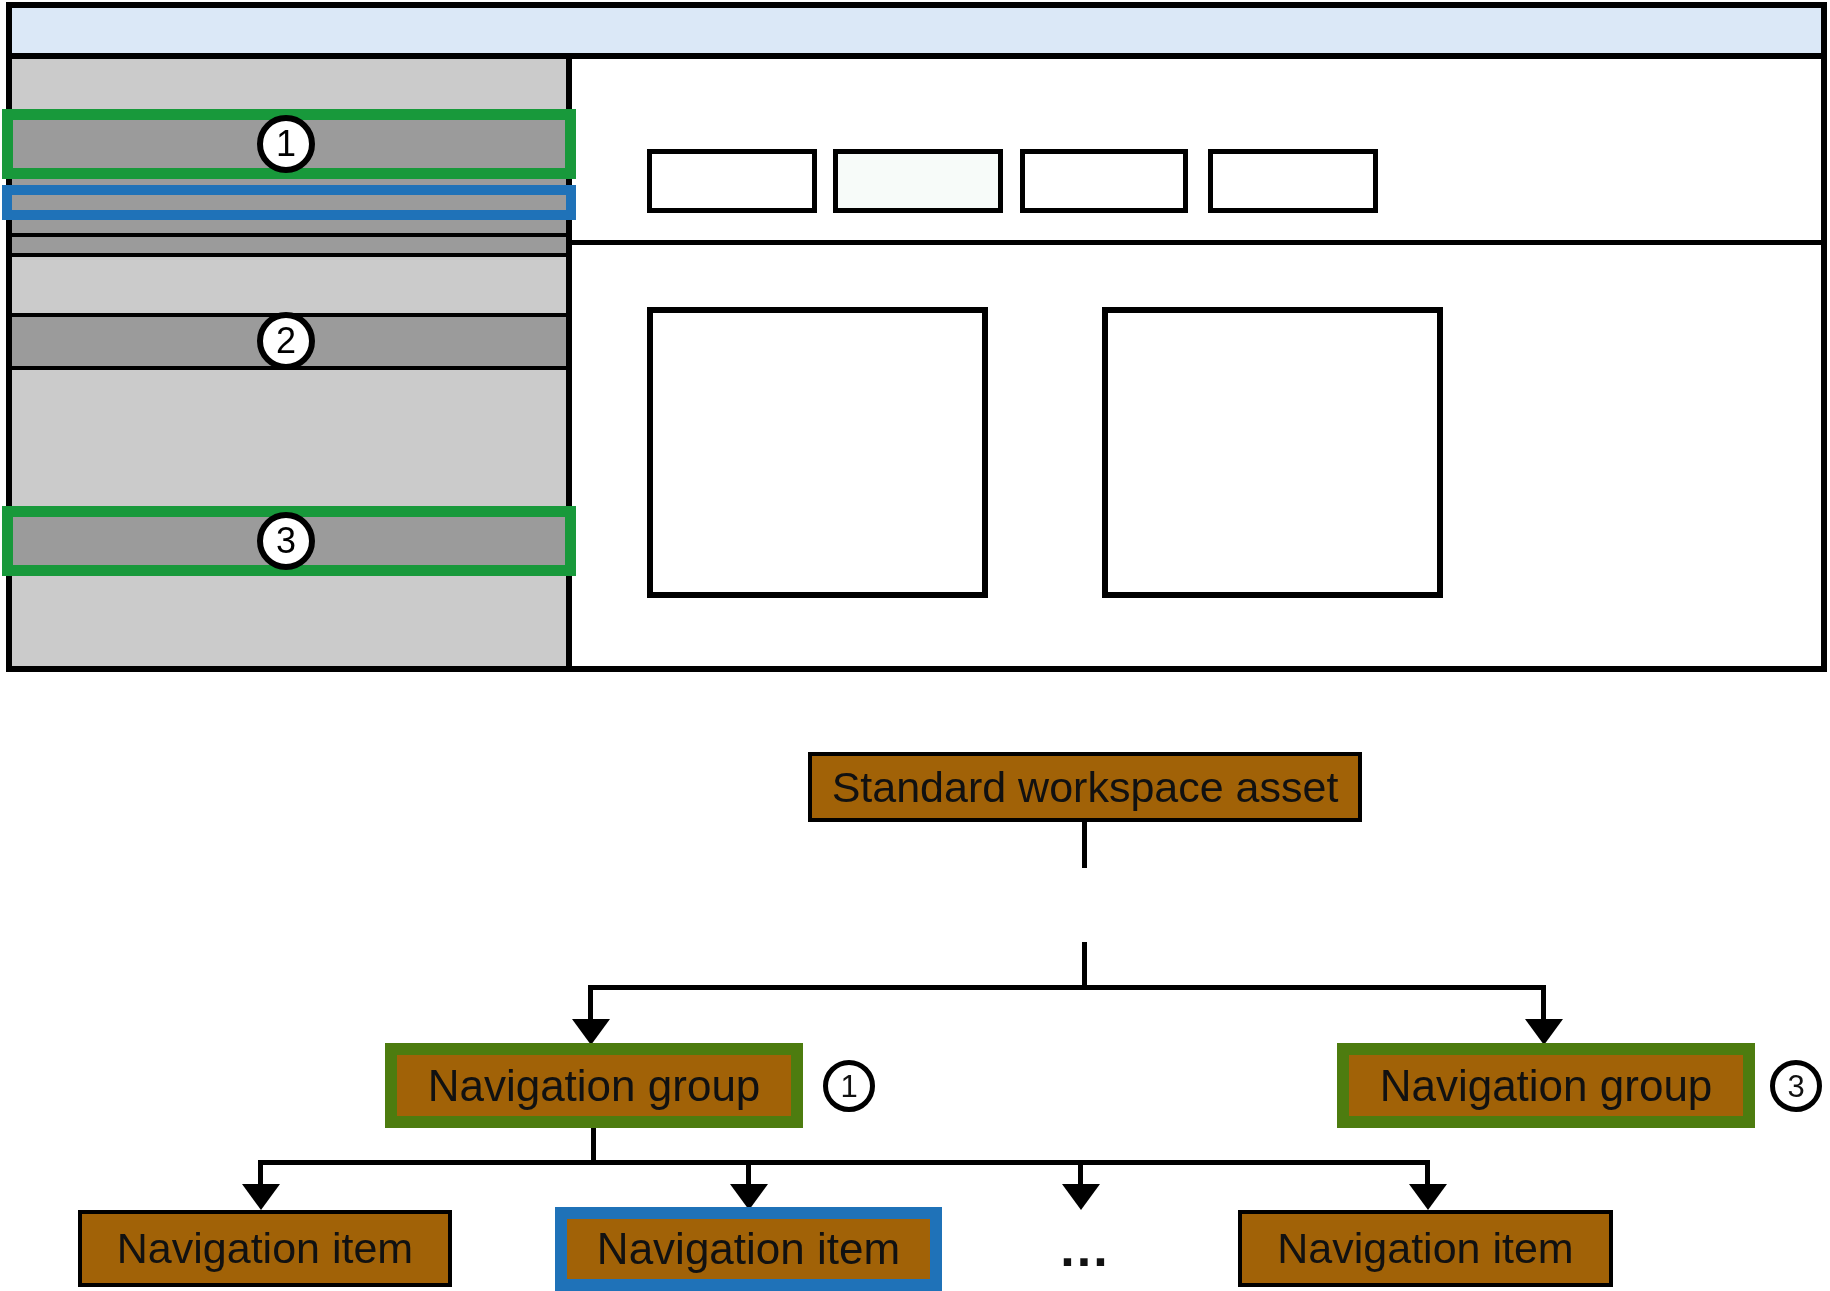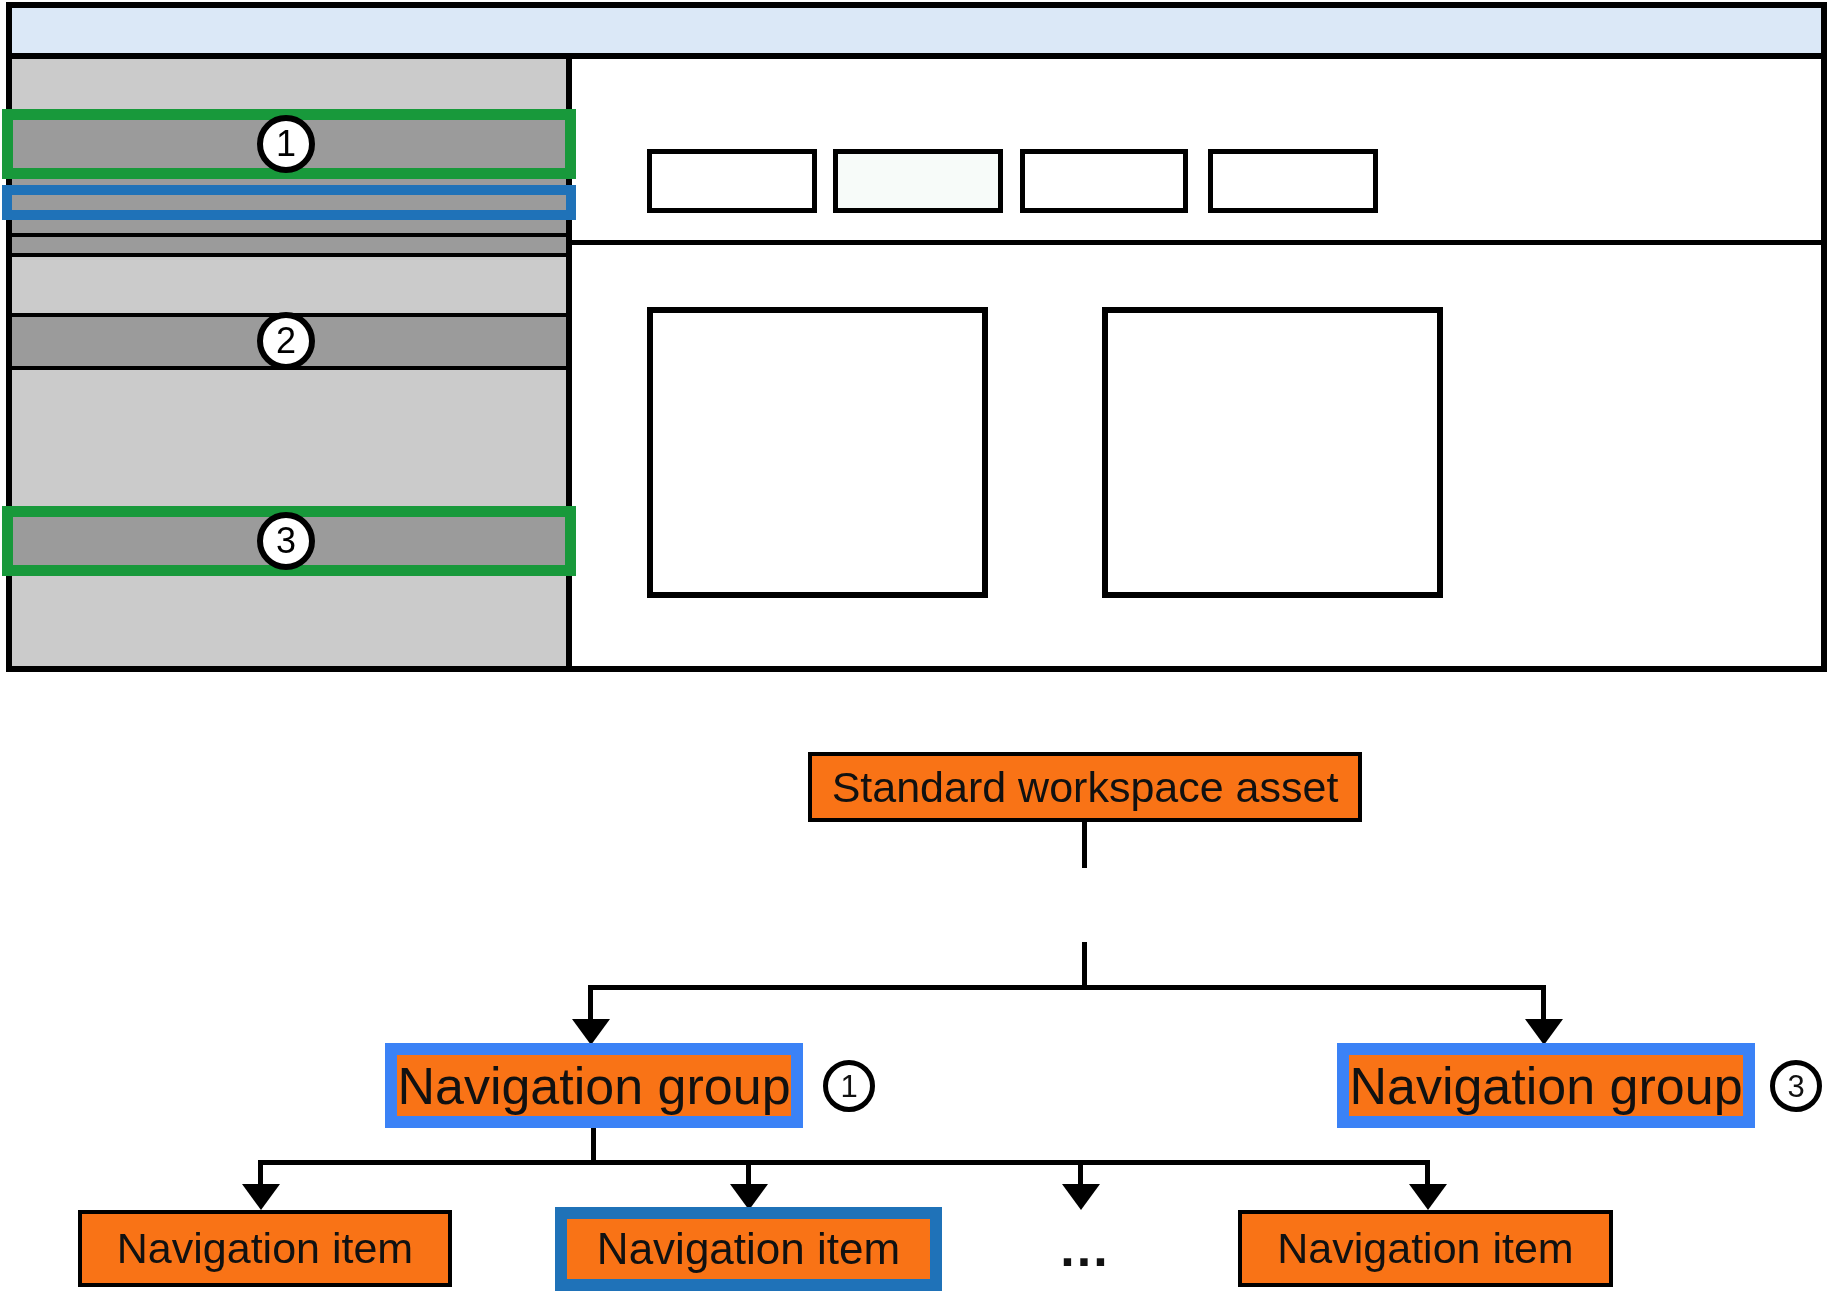--- a/index.html
+++ b/index.html
@@ -20,25 +20,25 @@
   .badge{
     width:58px;height:58px;border:6px solid #000;border-radius:50%;background:#fff;
     box-sizing:border-box;display:flex;align-items:center;justify-content:center;
     font-size:36px;line-height:1;z-index:6;
   }
   .tab{top:149px;width:170px;height:64px;border:5px solid #000;background:#fff;box-sizing:border-box;}
   .card{top:307px;width:341px;height:291px;border:6px solid #000;background:#fff;box-sizing:border-box;}
 
   
   .tree-box{
-    border:4px solid #000;background:#f97316;box-sizing:border-box;
+    border:4px solid #000;background:#a16207;box-sizing:border-box;
     display:flex;align-items:center;justify-content:center;
     font-size:43px;line-height:1;white-space:nowrap;color:#111;
   }
-  .tree-green{border:12px solid #3b82f6;font-size:52px;}
+  .tree-green{border:12px solid #4d7c0f;font-size:44px;}
   .tree-blue{border:12px solid #1F72B8;font-size:44px;}
   .tree-badge{
     width:52px;height:52px;border:5px solid #000;border-radius:50%;background:#fff;
     box-sizing:border-box;display:flex;align-items:center;justify-content:center;
     font-size:31px;line-height:1;color:#111;
   }
   .arrow-head{
     position:absolute;width:0;height:0;
     border-left:19px solid transparent;border-right:19px solid transparent;
     border-top:26px solid #000;

